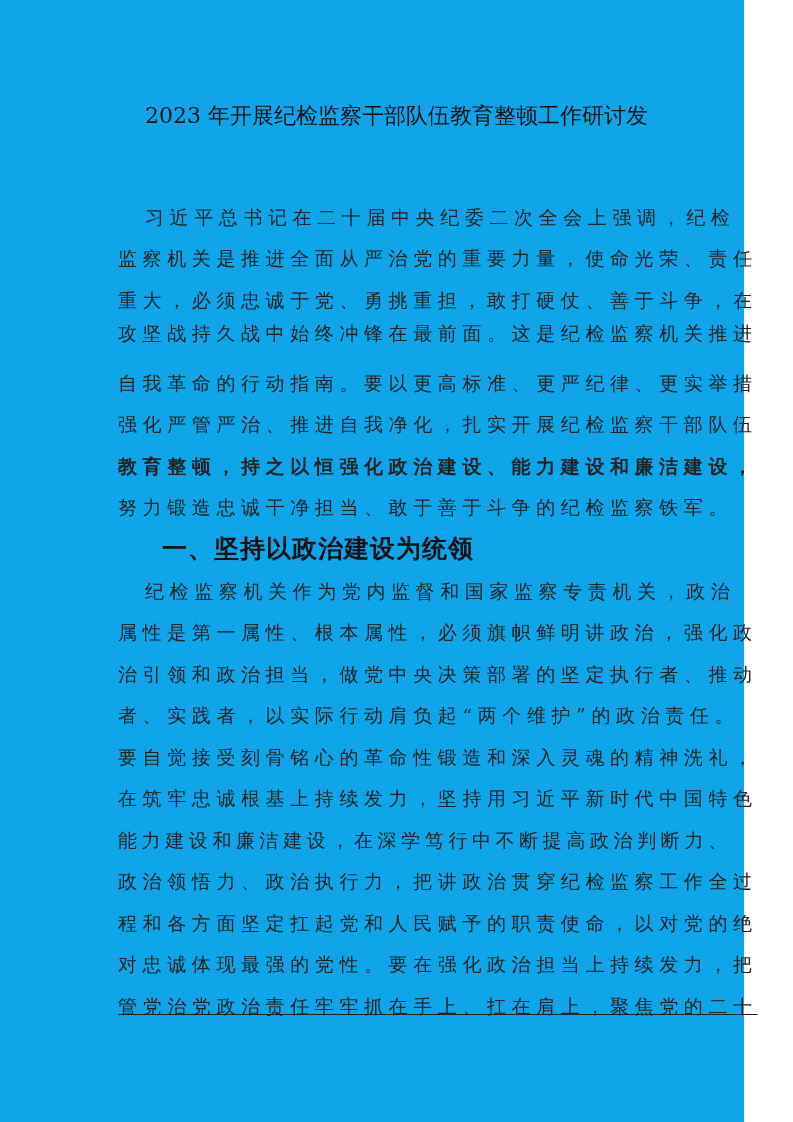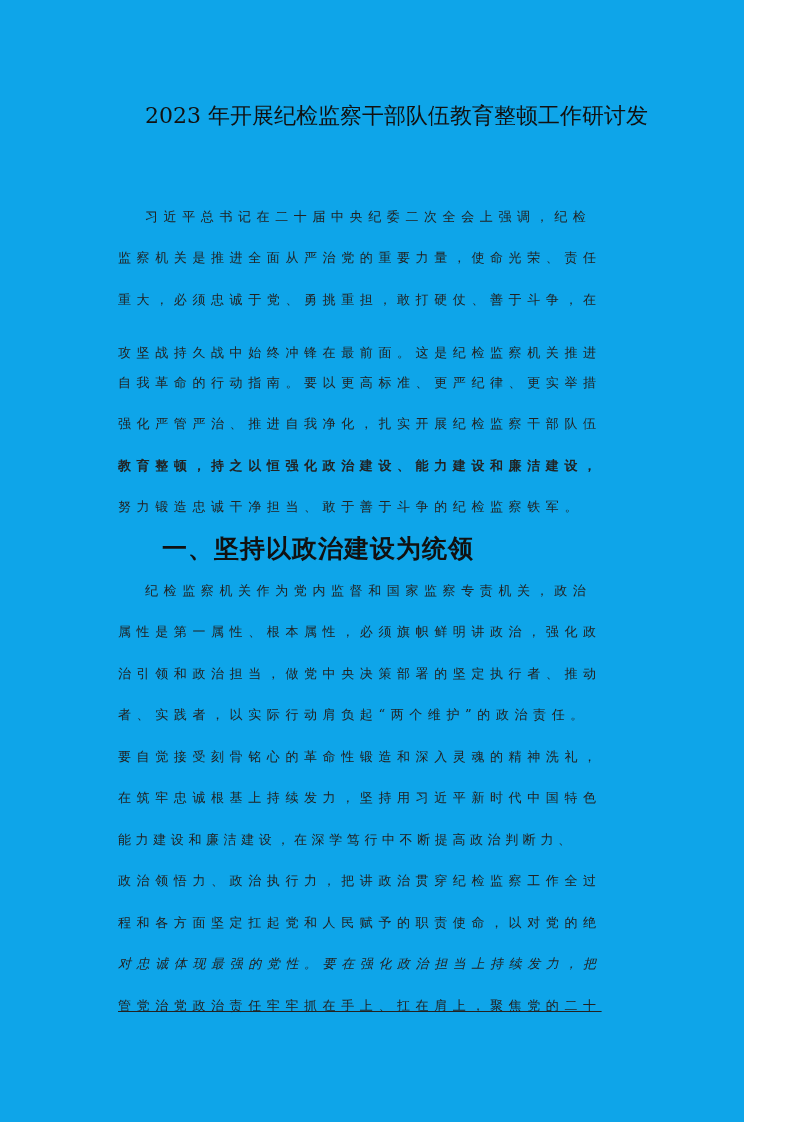--- a/index.html
+++ b/index.html
@@ -32,21 +32,21 @@
     line-height: 38px;
     font-weight: normal;
     letter-spacing: 0px;
     color: #111;
   }
   .title .t-line { display: block; white-space: nowrap; }
   .line {
     position: absolute;
     left: 118px;
     width: 560px;
-    font-size: 13px;
+    font-size: 19px;
     height: 26px;
     line-height: 26px;
     white-space: nowrap;
     color: #222;
     letter-spacing: 5.6px;
   }
   .line.indent { left: 145px; }
   .heading {
     position: absolute;
     left: 162px;
@@ -65,36 +65,36 @@
 <div class="page">
 
   <h1 class="title" style="margin:0;">
     <span class="t-line">2023 年开展纪检监察干部队伍教育整顿工作研讨发</span>
   </h1>
 
   <div>
     <div class="line indent" style="top:204px;">习近平总书记在二十届中央纪委二次全会上强调，纪检</div>
     <div class="line" style="top:245px;">监察机关是推进全面从严治党的重要力量，使命光荣、责任</div>
     <div class="line" style="top:287px;">重大，必须忠诚于党、勇挑重担，敢打硬仗、善于斗争，在</div>
-    <div class="line" style="top:340px;">攻坚战持久战中始终冲锋在最前面。这是纪检监察机关推进</div>
+    <div class="line" style="top:320px;">攻坚战持久战中始终冲锋在最前面。这是纪检监察机关推进</div>
     <div class="line" style="top:370px;">自我革命的行动指南。要以更高标准、更严纪律、更实举措</div>
     <div class="line" style="top:411px;">强化严管严治、推进自我净化，扎实开展纪检监察干部队伍</div>
     <div class="line" style="top:453px;font-weight:bold;">教育整顿，持之以恒强化政治建设、能力建设和廉洁建设，</div>
     <div class="line" style="top:494px;">努力锻造忠诚干净担当、敢于善于斗争的纪检监察铁军。</div>
   </div>
 
   <h2 class="heading" style="top:536px; margin:0;">一、坚持以政治建设为统领</h2>
 
   <div>
     <div class="line indent" style="top:578px;">纪检监察机关作为党内监督和国家监察专责机关，政治</div>
     <div class="line" style="top:619px;">属性是第一属性、根本属性，必须旗帜鲜明讲政治，强化政</div>
     <div class="line" style="top:661px;">治引领和政治担当，做党中央决策部署的坚定执行者、推动</div>
     <div class="line" style="top:702px;">者、实践者，以实际行动肩负起“两个维护”的政治责任。</div>
     <div class="line" style="top:744px;">要自觉接受刻骨铭心的革命性锻造和深入灵魂的精神洗礼，</div>
     <div class="line" style="top:785px;">在筑牢忠诚根基上持续发力，坚持用习近平新时代中国特色</div>
     <div class="line" style="top:827px; letter-spacing:4.6px;">能力建设和廉洁建设，在深学笃行中不断提高政治判断力、</div>
     <div class="line" style="top:868px;">政治领悟力、政治执行力，把讲政治贯穿纪检监察工作全过</div>
     <div class="line" style="top:910px;">程和各方面坚定扛起党和人民赋予的职责使命，以对党的绝</div>
-    <div class="line" style="top:951px;font-style:italic;">对忠诚体现最强的党性。要在强化政治担当上持续发力，把</div>
+    <div class="line" style="top:951px;">对忠诚体现最强的党性。要在强化政治担当上持续发力，把</div>
     <div class="line" style="top:993px;text-decoration:underline;">管党治党政治责任牢牢抓在手上、扛在肩上，聚焦党的二十</div>
   </div>
 
 </div>
 
 </body></html>

